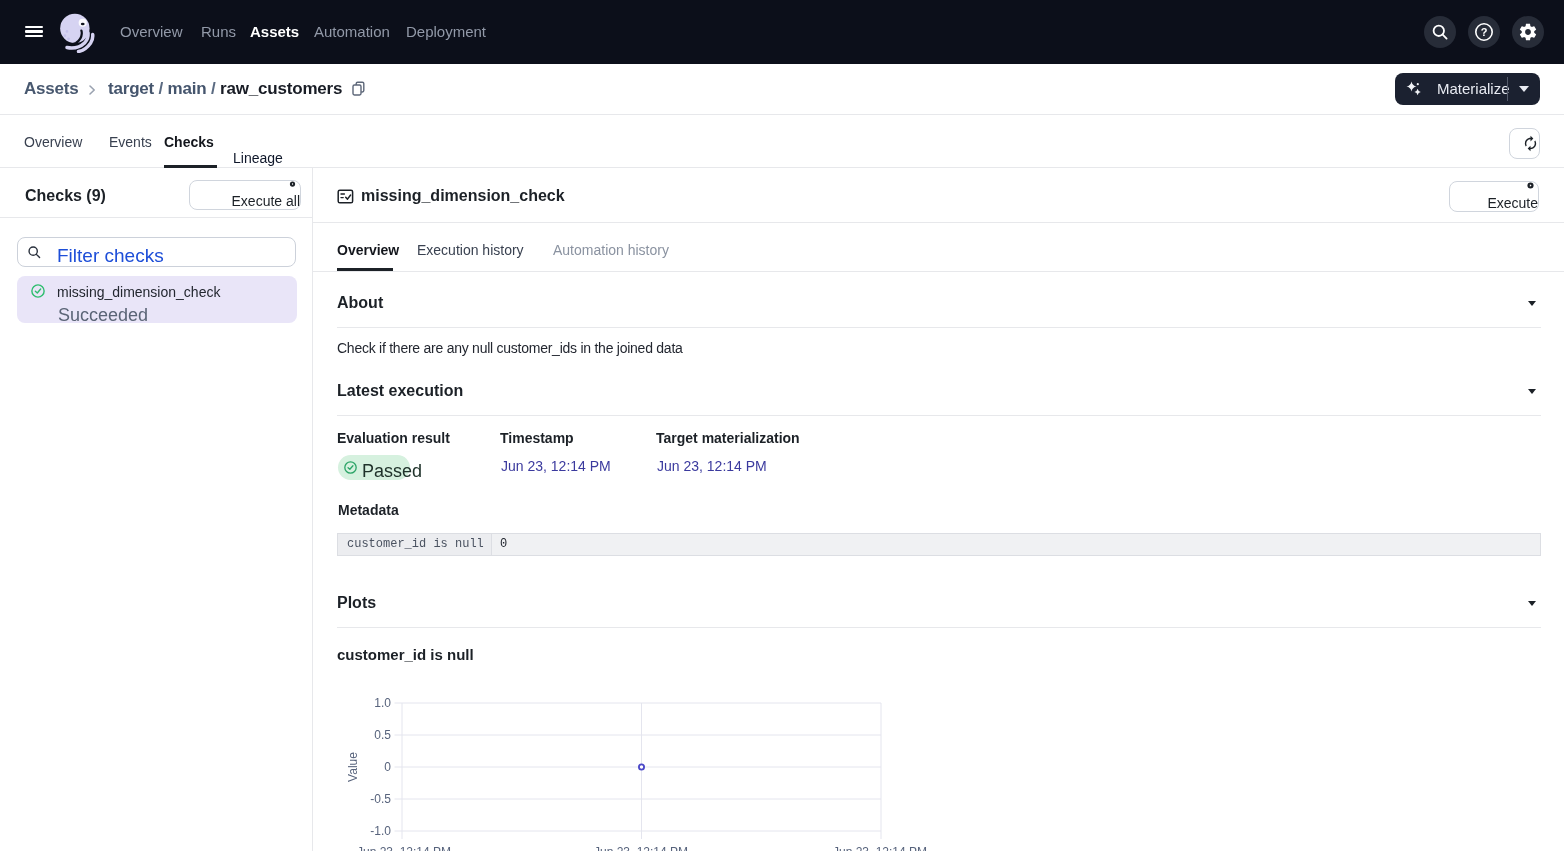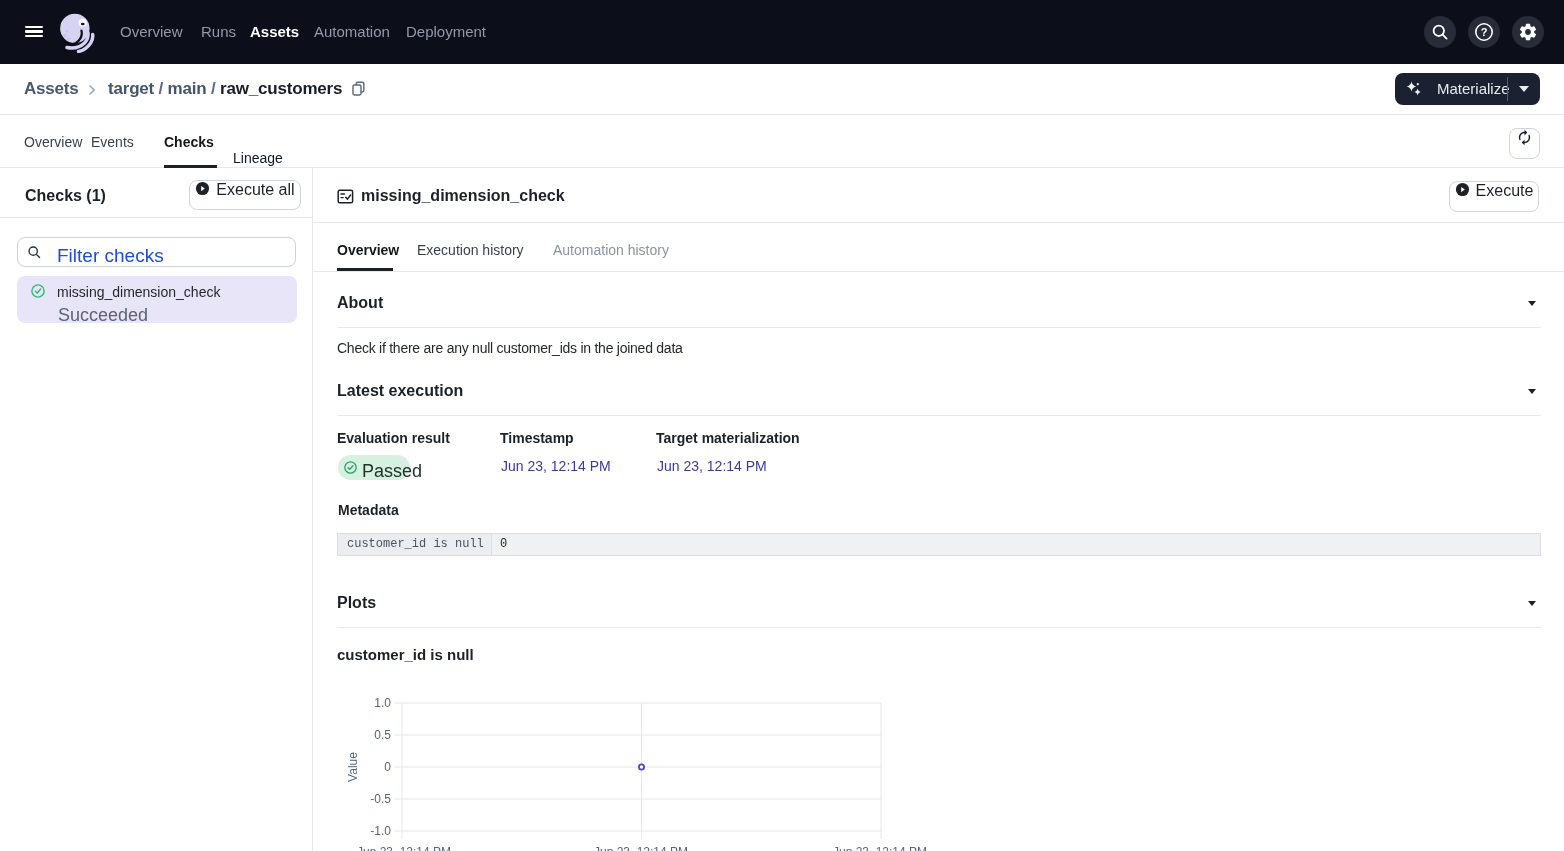--- a/index.html
+++ b/index.html
@@ -11,21 +11,21 @@
   .navlink.active { color:#ffffff; font-weight:600; }
   .navcircle { position:absolute; top:16px; width:32px; height:32px; border-radius:50%; background:#272c38; }
   
   #crumbrow { position:absolute; left:0; top:64px; width:1564px; height:51px; background:#fff; border-bottom:1px solid #e7e8eb; }
   
   .tabline { position:absolute; font-size:14px; font-weight:500; color:#394150; }
   
   .sechead { position:absolute; font-size:16px; font-weight:700; color:#1c2127; }
   .divider { position:absolute; height:1px; background:#e7e8eb; }
   .caret { position:absolute; width:0; height:0; border-left:4px solid transparent; border-right:4px solid transparent; border-top:5px solid #1c2127; }
-  .btn { position:absolute; background:#fff; border:1px solid #d0d5dd; border-radius:8px; font-size:16px; color:#1c2127; display:flex; align-items:flex-start; justify-content:center; }
+  .btn { position:absolute; background:#fff; border:1px solid #d0d5dd; border-radius:8px; font-size:14px; color:#1c2127; display:flex; align-items:flex-end; justify-content:center;flex-direction:column; }
 </style>
 </head>
 <body>
 
 <div id="topnav">
 
   <div class="abs" style="left:25px;top:25.7px;width:18px;height:2.8px;background:#fff;border-radius:1px"></div>
   <div class="abs" style="left:25px;top:30.2px;width:18px;height:2.8px;background:#fff;border-radius:1px"></div>
   <div class="abs" style="left:25px;top:34.7px;width:18px;height:2.8px;background:#fff;border-radius:1px"></div>
 
@@ -81,33 +81,33 @@
     <path d="M14.6 9.8 Q15.1 12.4 17.8 13 Q15.1 13.6 14.6 16.2 Q14.1 13.6 11.4 13 Q14.1 12.4 14.6 9.8 Z"></path>
     <circle cx="14.8" cy="5.2" r="1.1"></circle>
   </svg>
   <div class="abs" style="left:42px;top:0;height:32px;line-height:32px;font-size:15px;color:#e8ebf2;font-weight:500">Materialize</div>
   <div class="abs" style="left:112px;top:4px;width:1px;height:24px;background:#545b6b"></div>
   <div class="caret" style="left:124px;top:13px;border-top-color:#e8ebf2;border-left-width:5px;border-right-width:5px;border-top-width:6px"></div>
 </div>
 
 <div class="abs" style="left:0;top:115px;width:1564px;height:53px;border-bottom:1px solid #e7e8eb"></div>
 <div class="tabline" style="left:24px;top:134px">Overview</div>
-<div class="tabline" style="left:91px;top:134px">Events</div>
+<div class="tabline" style="left:109px;top:134px">Events</div>
 <div class="tabline" style="left:164px;top:134px;color:#13161c;font-weight:600">Checks</div>
 <div class="tabline" style="left:233px;top:150px;color:#0f172a">Lineage</div>
 <div class="abs" style="left:164px;top:165px;width:53px;height:3px;background:#1c2127"></div>
 
 <div class="btn" style="left:1509px;top:128px;width:31px;height:31px;">
   <svg width="17" height="17" viewBox="0 0 24 24" fill="#1c2127">
     <path d="M12 6v3l4-4-4-4v3c-4.42 0-8 3.58-8 8 0 1.57.46 3.03 1.24 4.26L6.7 14.8A5.87 5.87 0 0 1 6 12c0-3.31 2.69-6 6-6zm6.76 1.74L17.3 9.2c.44.84.7 1.79.7 2.8 0 3.31-2.69 6-6 6v-3l-4 4 4 4v-3c4.42 0 8-3.58 8-8 0-1.57-.46-3.03-1.24-4.26z"></path>
   </svg>
 </div>
 
 <div class="abs" style="left:312px;top:168px;width:1px;height:683px;background:#e7e8eb"></div>
-<div class="sechead" style="left:25px;top:187px">Checks (1)</div>
+<div class="sechead" style="left:25px;top:187px">Checks (9)</div>
 <div class="btn" style="left:189px;top:180px;width:112px;height:30px;gap:6px">
   <svg width="15" height="15" viewBox="0 0 16 16">
       <circle cx="8" cy="8" r="7" fill="#1c2127"></circle>
       <path d="M6.6 5.2 L10.4 8 L6.6 10.8 Z" fill="#fff"></path>
     </svg>
   <span>Execute all</span>
 </div>
 <div class="divider" style="left:0;top:217px;width:312px"></div>
 
 <div class="abs" style="left:17px;top:237px;width:279px;height:30px;border:1px solid #ccd1da;border-radius:8px;background:#fff"></div>

